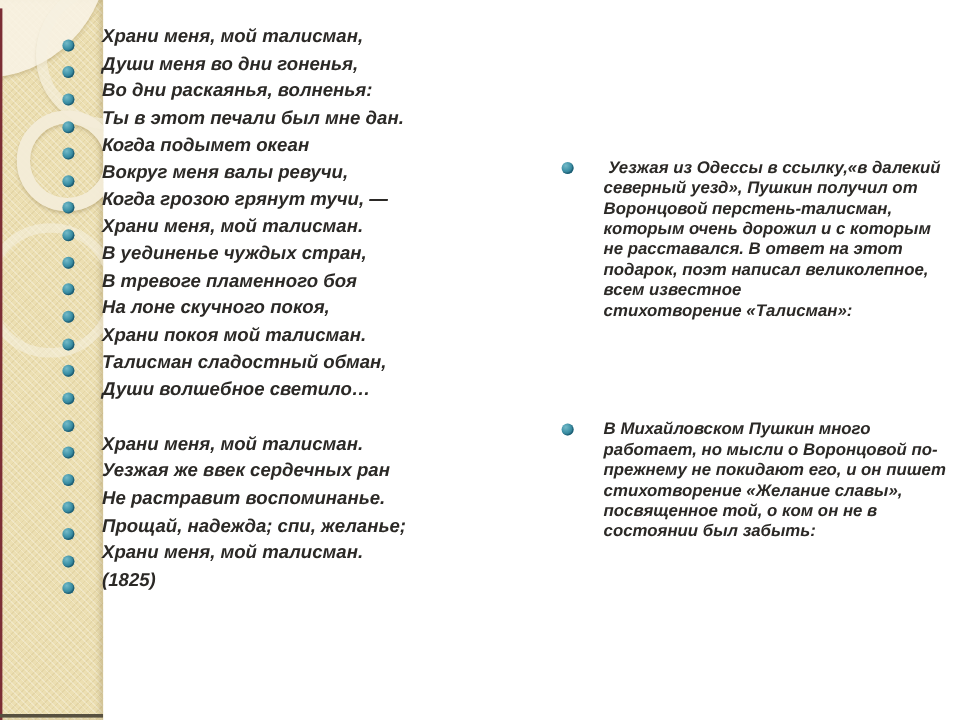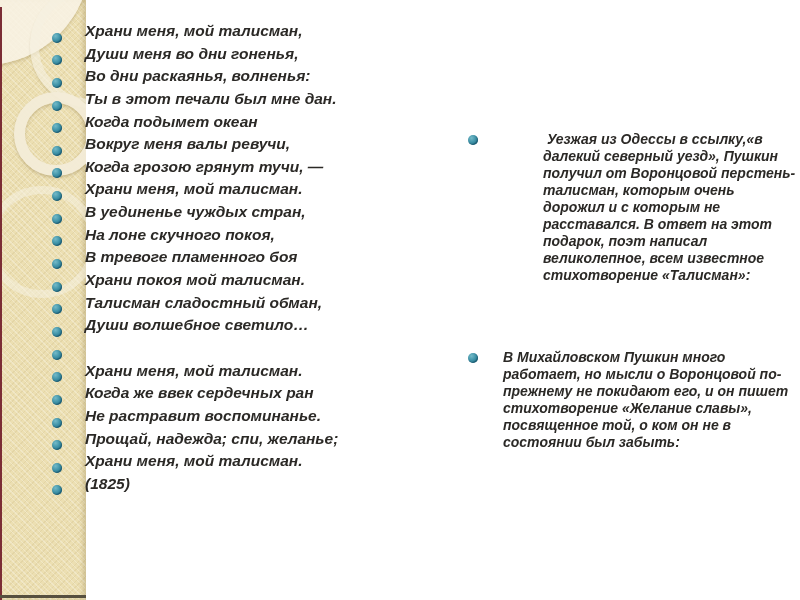--- a/index.html
+++ b/index.html
@@ -118,21 +118,21 @@
   .note .txt {
     margin: 0;
     width: 292px;
     font-style: italic;
     font-weight: 700;
     font-size: 14px;
     line-height: 17px;
     color: #2b2926;
     white-space: pre-wrap;
   }
-  .note-1 { top: 131px; gap: 40px; }
+  .note-1 { top: 131px; }
   .note-2 { top: 349px; }
 </style>
 </head>
 <body>
 
 <div class="slide">
 
   <div class="band">
     <div class="band-overlay"></div>
     <div class="ring ring-top"></div>
@@ -174,48 +174,48 @@
     <li class="poem-line">
         <span class="blt"></span>
         <span class="txt">Храни меня, мой талисман.</span>
       </li>
     <li class="poem-line">
         <span class="blt"></span>
         <span class="txt">В уединенье чуждых стран,</span>
       </li>
     <li class="poem-line">
         <span class="blt"></span>
+        <span class="txt">В тревоге пламенного боя</span>
+      </li>
+    <li class="poem-line">
+        <span class="blt"></span>
         <span class="txt">На лоне скучного покоя,</span>
       </li>
     <li class="poem-line">
         <span class="blt"></span>
-        <span class="txt">В тревоге пламенного боя</span>
-      </li>
-    <li class="poem-line">
-        <span class="blt"></span>
         <span class="txt">Храни покоя мой талисман.</span>
       </li>
     <li class="poem-line">
         <span class="blt"></span>
         <span class="txt">Талисман сладостный обман,</span>
       </li>
     <li class="poem-line">
         <span class="blt"></span>
         <span class="txt">Души волшебное светило…</span>
       </li>
     <li class="poem-line">
         <span class="blt"></span>
       </li>
     <li class="poem-line">
         <span class="blt"></span>
         <span class="txt">Храни меня, мой талисман.</span>
       </li>
     <li class="poem-line">
         <span class="blt"></span>
-        <span class="txt">Когда же ввек сердечных ран</span>
+        <span class="txt">Уезжая же ввек сердечных ран</span>
       </li>
     <li class="poem-line">
         <span class="blt"></span>
         <span class="txt">Не растравит воспоминанье.</span>
       </li>
     <li class="poem-line">
         <span class="blt"></span>
         <span class="txt">Прощай, надежда; спи, желанье;</span>
       </li>
     <li class="poem-line">

